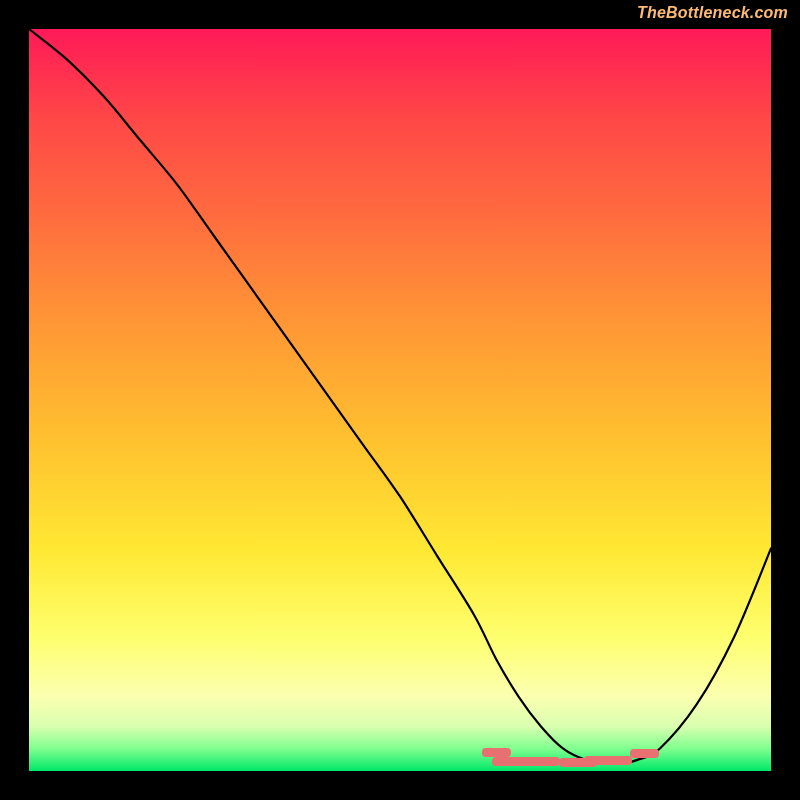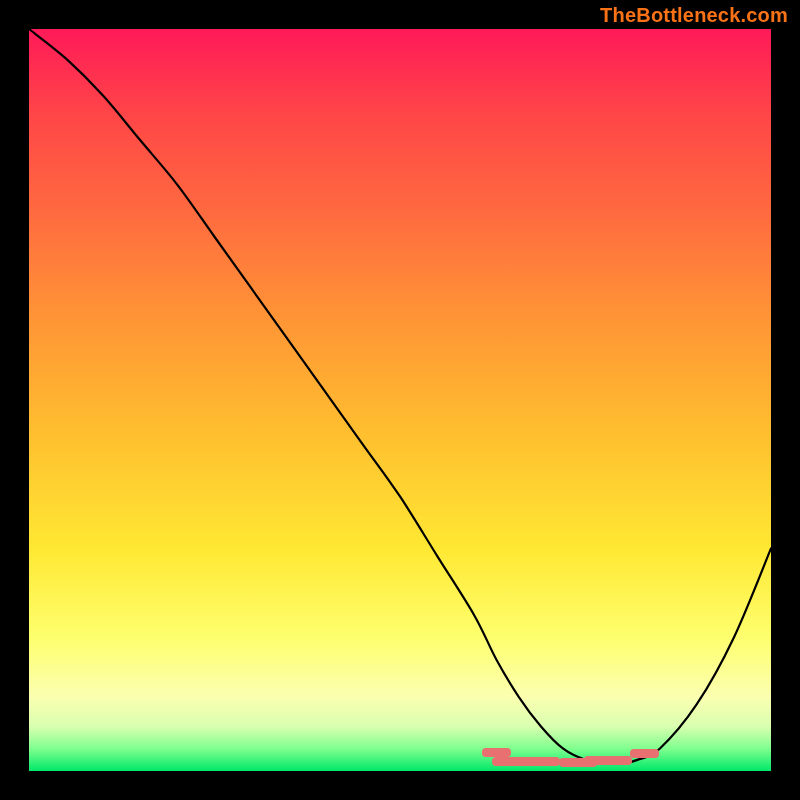--- a/index.html
+++ b/index.html
@@ -8,25 +8,26 @@
     background: #000;
     width: 800px;
     height: 800px;
     position: relative;
     font-family: Arial, Helvetica, sans-serif;
   }
   .watermark {
     position: absolute;
     top: 4px;
     right: 12px;
-    color: #f97316;
-    font-size: 20px;
+    color: #fdba74;
+    font-size: 16px;
     font-weight: bold;
     letter-spacing: 0.2px;
     z-index: 10;
+    font-style: italic;
   }
   .plot-area {
     position: absolute;
     left: 29px;
     top: 29px;
     width: 742px;
     height: 742px;
     background: linear-gradient(to bottom,
       #ff1a58 0%,
       #ff4747 12%,

